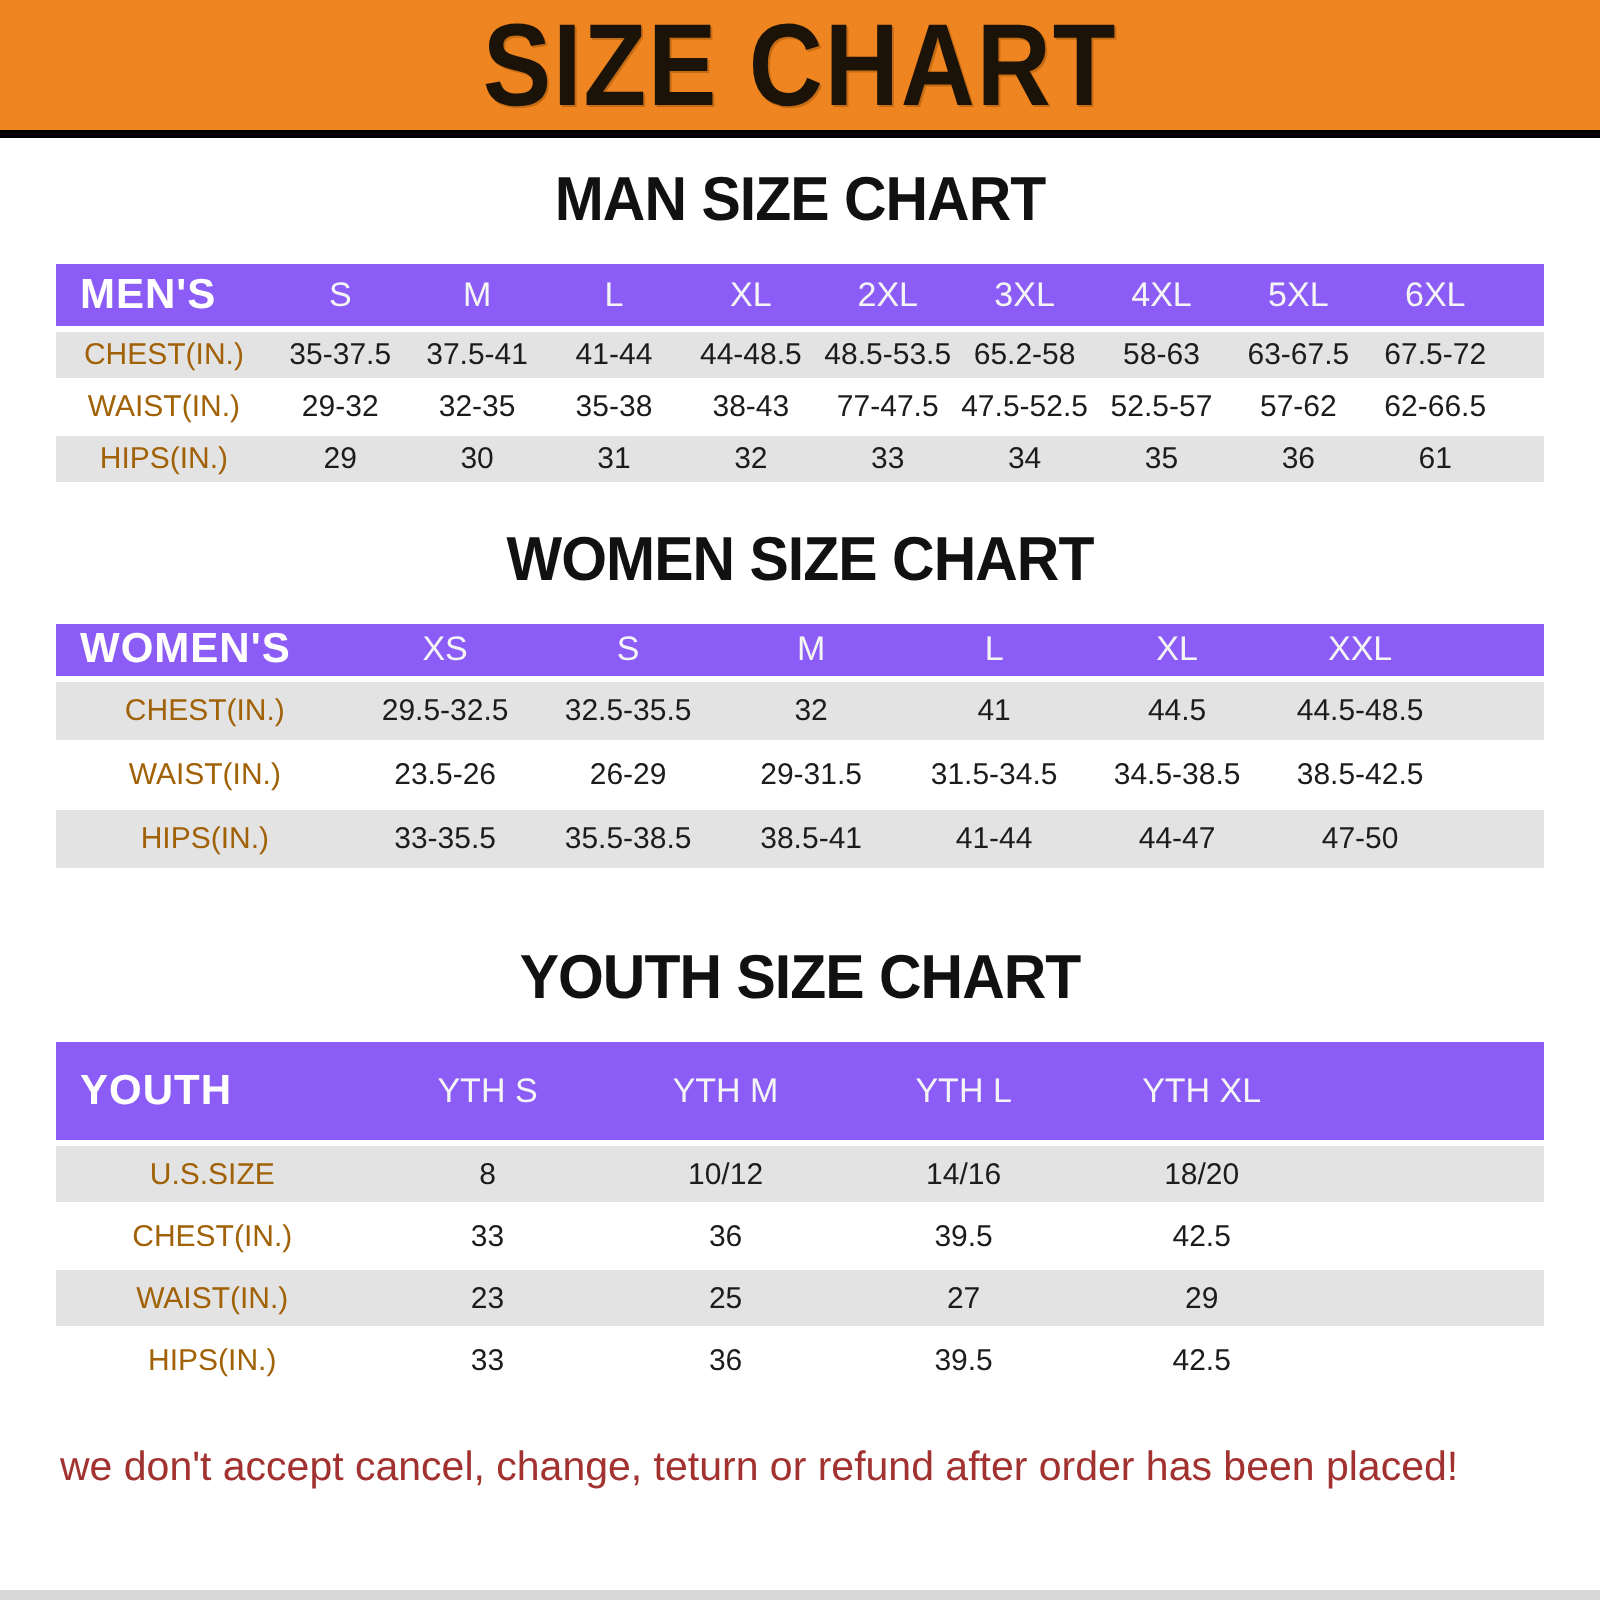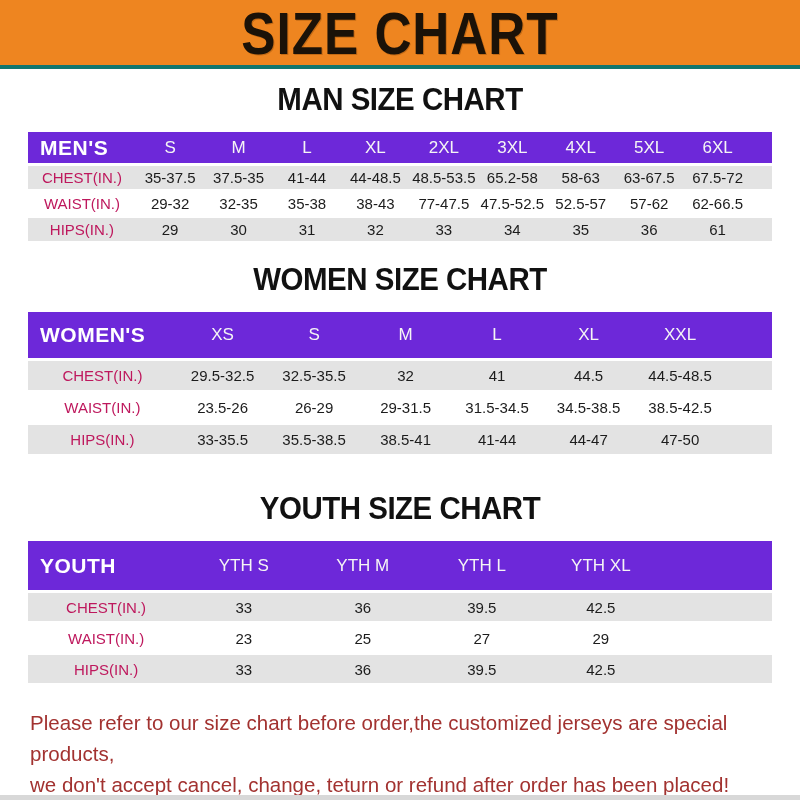--- a/index.html
+++ b/index.html
@@ -9,21 +9,21 @@
     background: #ffffff;
     font-family: "Liberation Sans", sans-serif;
     overflow: hidden;
     position: relative;
   }
 
   
   .banner {
     height: 69px;
     background: #ee8520;
-    border-bottom: 4px solid #0f766e;
+    border-bottom: 4px solid #000000;
     display: flex; align-items: center; justify-content: center;
   }
   .banner .banner-title {
     font-size: 54px; font-weight: bold; color: #1b1208;
     letter-spacing: 1px; line-height: 1;
     transform: scale(0.95, 1.08);
     text-shadow: 1px 1px 0 rgba(120,60,0,.35);
   }
 
   
@@ -37,45 +37,45 @@
   .section-women h2.section-heading { margin-top: 18px; }
   .section-youth h2.section-heading { margin-top: 34px; }
 
   
   table.size-table {
     width: 744px; margin: 11px auto 0 auto;
     border-collapse: separate; border-spacing: 0 3px;
     table-layout: fixed;
   }
   table.size-table thead th {
-    background: #6d28d9; color: #f5f5f5;
+    background: #8b5cf6; color: #f5f5f5;
     font-weight: normal; font-size: 17px;
     text-align: center; vertical-align: middle;
     padding: 0;
   }
   table.size-table thead th.corner {
     text-align: left; padding-left: 12px;
     font-weight: bold; font-size: 21px; letter-spacing: 0.5px;
     color: #ffffff;
   }
   table.size-table tbody td {
     text-align: center; vertical-align: middle;
     font-size: 15px; color: #1c1c1c; padding: 0;
     background: #ffffff;
   }
   table.size-table tbody tr:nth-child(odd) td { background: #e3e3e3; }
-  table.size-table tbody td.row-label { font-size: 15px; color: #be185d; }
+  table.size-table tbody td.row-label { font-size: 15px; color: #a16207; }
 
   
   .t-men thead th { height: 31px; }
   .t-men tbody td { height: 23px; font-size: 14px; }
   .t-men thead th { font-size: 16px; }
   .t-men thead th.corner { font-size: 21px; }
 
-  .t-women thead th { height: 46px; }
+  .t-women thead th { height: 26px; }
   .t-women tbody td { height: 29px; }
 
   .t-youth thead th { height: 49px; }
   .t-youth tbody td { height: 28px; }
 
   
   .t-men   col.col-label  { width: 14.5%; }
   .t-men   col.col-size   { width: 9.2%; }
   .t-men   col.col-filler { width: 2.7%; }
   .t-women col.col-label  { width: 20%; }
@@ -135,21 +135,21 @@
             <th>4XL</th>
             <th>5XL</th>
             <th>6XL</th>
             <th></th>
           </tr>
         </thead>
         <tbody>
           <tr>
             <td class="row-label">CHEST(IN.)</td>
             <td>35-37.5</td>
-            <td>37.5-35</td>
+            <td>37.5-41</td>
             <td>41-44</td>
             <td>44-48.5</td>
             <td>48.5-53.5</td>
             <td>65.2-58</td>
             <td>58-63</td>
             <td>63-67.5</td>
             <td>67.5-72</td>
             <td></td>
           </tr>
           <tr>
@@ -256,20 +256,28 @@
             <th class="corner">YOUTH</th>
             <th>YTH S</th>
             <th>YTH M</th>
             <th>YTH L</th>
             <th>YTH XL</th>
             <th></th>
           </tr>
         </thead>
         <tbody>
           <tr>
+            <td class="row-label">U.S.SIZE</td>
+            <td>8</td>
+            <td>10/12</td>
+            <td>14/16</td>
+            <td>18/20</td>
+            <td></td>
+          </tr>
+          <tr>
             <td class="row-label">CHEST(IN.)</td>
             <td>33</td>
             <td>36</td>
             <td>39.5</td>
             <td>42.5</td>
             <td></td>
           </tr>
           <tr>
             <td class="row-label">WAIST(IN.)</td>
             <td>23</td>
@@ -285,17 +293,16 @@
             <td>39.5</td>
             <td>42.5</td>
             <td></td>
           </tr>
         </tbody>
       </table>
     </section>
   </div>
 
 <div class="footer-note">
-  <div>Please refer to our size chart before order,the customized jerseys are special products,</div>
   <div>we don't accept cancel, change, teturn or refund after order has been placed!</div>
 </div>
 
 <div class="bottom-edge"></div>
 
 </body></html>

